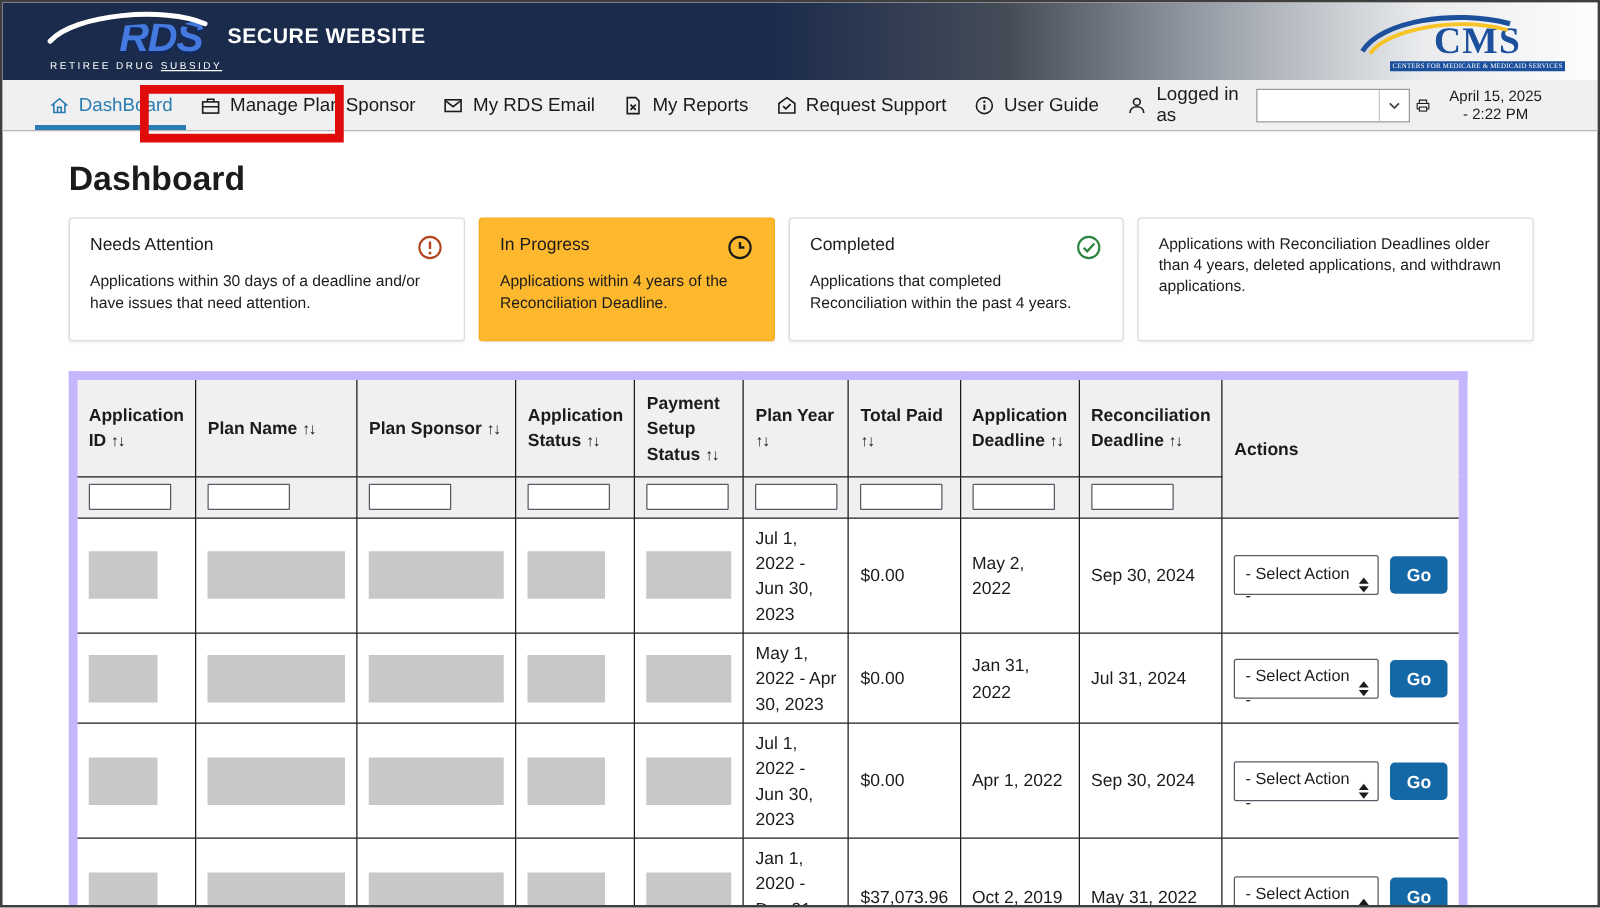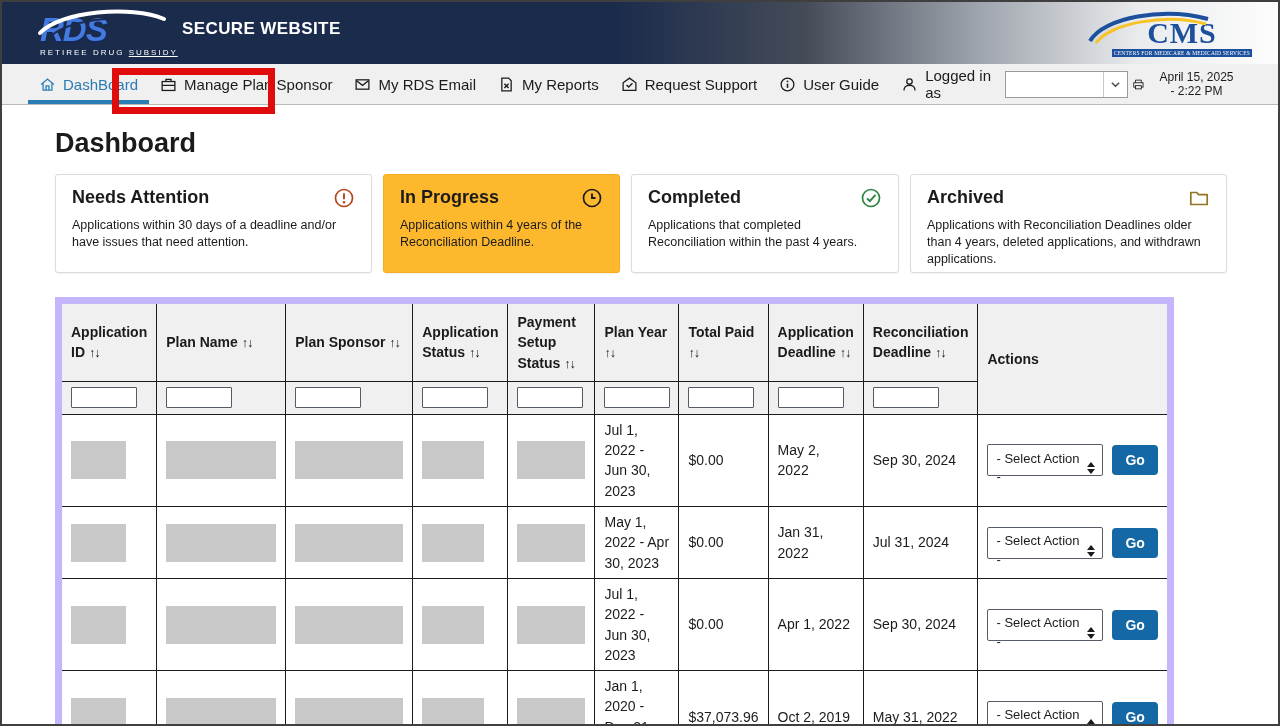--- a/index.html
+++ b/index.html
@@ -4,21 +4,21 @@
 <style>
   * { box-sizing: border-box; }
   body { margin:0; background:#fff; font-family:"Liberation Sans","DejaVu Sans",sans-serif; color:#1b1b1b; }
   .screen { width:1280px; height:726px; border:2px solid #3f3f3f; display:flex; flex-direction:column; position:relative; overflow:hidden; background:#fff; }
 
   
   .site-header { flex:0 0 62px; display:flex; align-items:center; padding:0 14px 0 38px;
     background:linear-gradient(90deg,#1b2b4c 0%,#1b2b4c 48%,#454c58 63%,#9ba1aa 76%,#e9ebed 89%,#fdfdfd 100%); }
   .rds-logo { position:relative; width:122px; padding-top:6px; }
   .rds-text { font-size:33px; font-weight:bold; font-style:italic; line-height:.9; letter-spacing:-1px;
-    color:#4479e0; text-shadow:0 1px 1px #102a66; }
+    color:#4479e0; text-shadow:0 1px 1px #102a66;text-align:right; }
   .rds-swoosh { position:absolute; top:-2px; left:-8px; }
   .rds-sub { font-size:8px; color:#fff; letter-spacing:2px; margin-top:3px; white-space:nowrap; }
   .rds-sub .u { text-decoration:underline; }
   .site-title { color:#fff; font-weight:bold; font-size:17px; letter-spacing:.4px; margin-left:20px; margin-top:-8px; }
   .cms-logo { margin-left:auto; text-align:center; position:relative; padding:10px 12px 0 0;font-family:Liberation Serif, serif; }
   .cms-text { font-weight:bold; font-size:30px; line-height:.95; color:#1c4f9c; letter-spacing:1px; }
   .cms-sub { font-size:5.5px; color:#fff; background:#1c4f9c; letter-spacing:.2px; padding:1px 2px; margin-top:1px; white-space:nowrap; }
   .cms-arcs { position:absolute; top:2px; left:-28px; }
 
   
@@ -37,21 +37,21 @@
   .annotation { position:absolute; left:110px; top:66px; width:163px; height:46px; border:7px solid #e00b0b; z-index:50; pointer-events:none; }
 
   
   main { flex:1 1 auto; padding:0 53px; }
   h1 { font-size:27px; margin:23px 0 15px; }
 
   .cards { display:grid; grid-template-columns:317px 237px 268px 317px; gap:11px; margin-bottom:24px; }
   .card { border:1px solid #dcdcdc; border-radius:3px; background:#fff; padding:12px 16px; height:99px; box-shadow:0 1px 2px rgba(0,0,0,.06); cursor:pointer; }
   .card.selected { background:#fdb82e; border-color:#f5ad1b; }
   .card-head { display:flex; justify-content:space-between; align-items:flex-start; margin-bottom:8px; }
-  .card-title { font-size:18px; font-weight:bold;text-align:right; }
+  .card-title { font-size:14px; font-weight:normal;text-align:right; }
   .card-desc { font-size:12.5px; line-height:1.35; }
 
   .section-row { display:flex; justify-content:space-between; align-items:flex-end; margin-bottom:13px; }
   .section-title { font-size:15.5px; font-weight:bold; }
   .btn-primary { background:#1568a6; color:#fff; font-weight:bold; font-size:14px; border:none; border-radius:4px; padding:8px 16px; cursor:pointer; font-family:inherit; }
 
   table.apps { border-collapse:collapse; width:1084px; border:7px solid #c4b5fd; }
   table.apps th, table.apps td { border:1px solid #1b1b1b; }
   table.apps thead th, table.apps .filter-row td { background:#f0f0f0; }
   table.apps th { font-size:14px; font-weight:bold; text-align:left; padding:8px 9px; vertical-align:middle; line-height:1.45; cursor:pointer; }
@@ -197,26 +197,20 @@
         <div class="card-head">
           <span class="card-title">Completed</span>
           <svg width="22" height="22" viewBox="0 0 22 22" style="color:#2b8540">
               <circle cx="11" cy="11" r="8.5" fill="none" stroke="currentColor" stroke-width="1.7"></circle>
               <path d="M7 11.3 l2.8 2.8 L15.5 7.8" fill="none" stroke="currentColor" stroke-width="1.9"></path>
             </svg>
         </div>
         <div class="card-desc">Applications that completed Reconciliation within the past 4 years.</div>
       </div>
       <div class="card">
-        <div class="card-head">
-          <span class="card-title">Archived</span>
-          <svg width="22" height="22" viewBox="0 0 22 22" style="color:#947421">
-              <path d="M2.8 5.5 h6 l1.8 2.2 h8.6 V17.5 H2.8 z" fill="none" stroke="currentColor" stroke-width="1.7" stroke-linejoin="round"></path>
-            </svg>
-        </div>
         <div class="card-desc">Applications with Reconciliation Deadlines older than 4 years, deleted applications, and withdrawn applications.</div>
       </div>
     </div>
 
 
     <table class="apps">
       <colgroup>
         <col style="width:83px">
           <col style="width:147px">
           <col style="width:142px">

